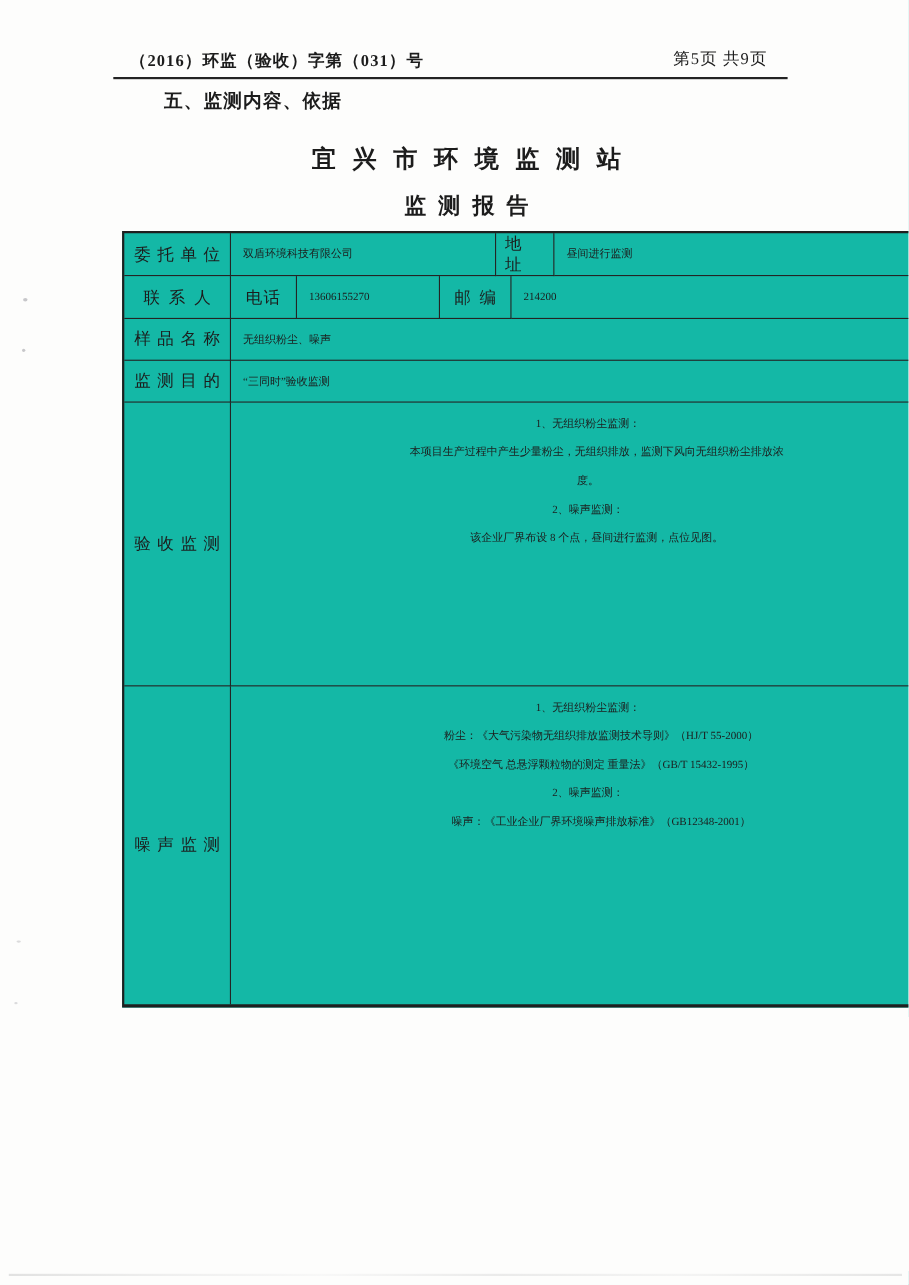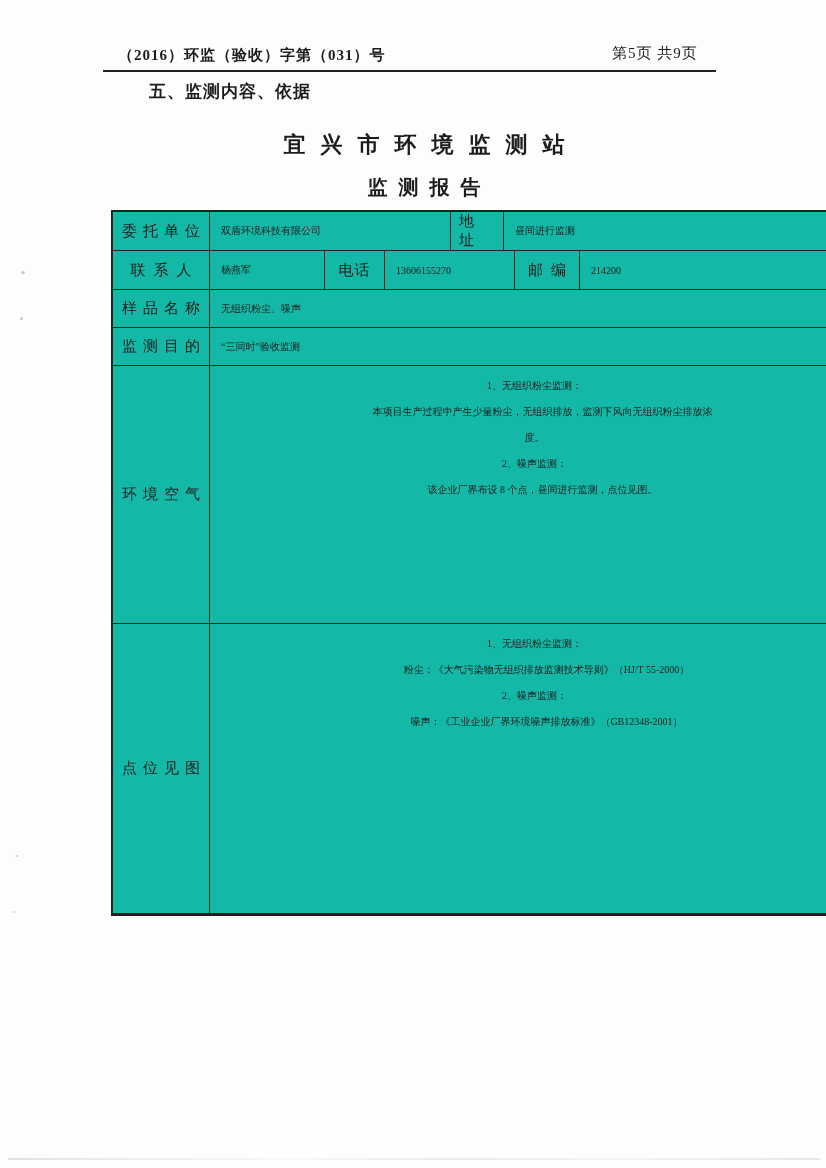--- a/index.html
+++ b/index.html
@@ -110,53 +110,53 @@
 
     <div class="trow">
       <div class="cell label-cell sp6 w97 h39">委托单位</div>
       <div class="cell value-cell w241 h39">双盾环境科技有限公司</div>
       <div class="cell label-cell sp8 w53 h39">地址</div>
       <div class="cell value-cell grow h39">昼间进行监测</div>
     </div>
 
     <div class="trow">
       <div class="cell label-cell sp8 w97 h39">联系人</div>
-      <div class="cell value-cell w115 h39">杨燕军</div>
       <div class="cell label-cell sp1 w60 h39">电话</div>
       <div class="cell value-cell w130 h39">13606155270</div>
       <div class="cell label-cell sp8 w65 h39">邮编</div>
       <div class="cell value-cell grow h39">214200</div>
     </div>
 
     <div class="trow">
       <div class="cell label-cell sp6 w97 h38">样品名称</div>
       <div class="cell value-cell grow h38">无组织粉尘、噪声</div>
     </div>
 
     <div class="trow">
       <div class="cell label-cell sp6 w97 h38">监测目的</div>
       <div class="cell value-cell grow h38">“三同时”验收监测</div>
     </div>
 
     <div class="trow">
-      <div class="cell label-cell sp6 w97 h258">环境空气</div>
+      <div class="cell label-cell sp6 w97 h258">验收监测</div>
       <div class="cell multi-cell grow h258">
         <div class="line ind0">1、无组织粉尘监测：</div>
         <div class="line ind1">本项目生产过程中产生少量粉尘，无组织排放，监测下风向无组织粉尘排放浓</div>
         <div class="line ind0">度。</div>
         <div class="line ind0">2、噪声监测：</div>
         <div class="line ind1">该企业厂界布设 8 个点，昼间进行监测，点位见图。</div>
       </div>
     </div>
 
     <div class="trow last">
-      <div class="cell label-cell sp6 w97 h289">点位见图</div>
+      <div class="cell label-cell sp6 w97 h289">噪声监测</div>
       <div class="cell multi-cell grow h289">
         <div class="line ind0">1、无组织粉尘监测：</div>
         <div class="line ind2">粉尘：《大气污染物无组织排放监测技术导则》（HJ/T 55-2000）</div>
+        <div class="line ind2">《环境空气 总悬浮颗粒物的测定 重量法》（GB/T 15432-1995）</div>
         <div class="line ind0">2、噪声监测：</div>
         <div class="line ind2">噪声：《工业企业厂界环境噪声排放标准》（GB12348-2001）</div>
       </div>
     </div>
 
   </div>
 
   <div class="speck speck1"></div>
   <div class="speck speck2"></div>
   <div class="speck speck3"></div>

